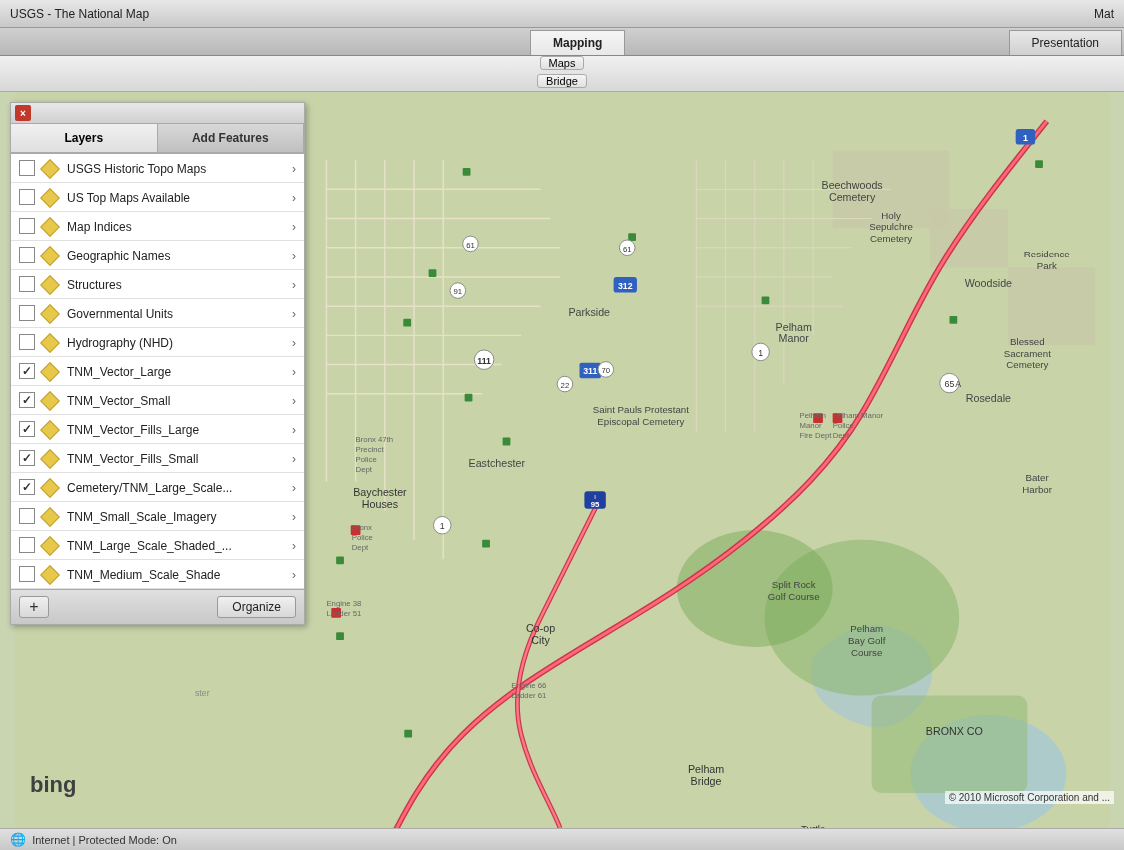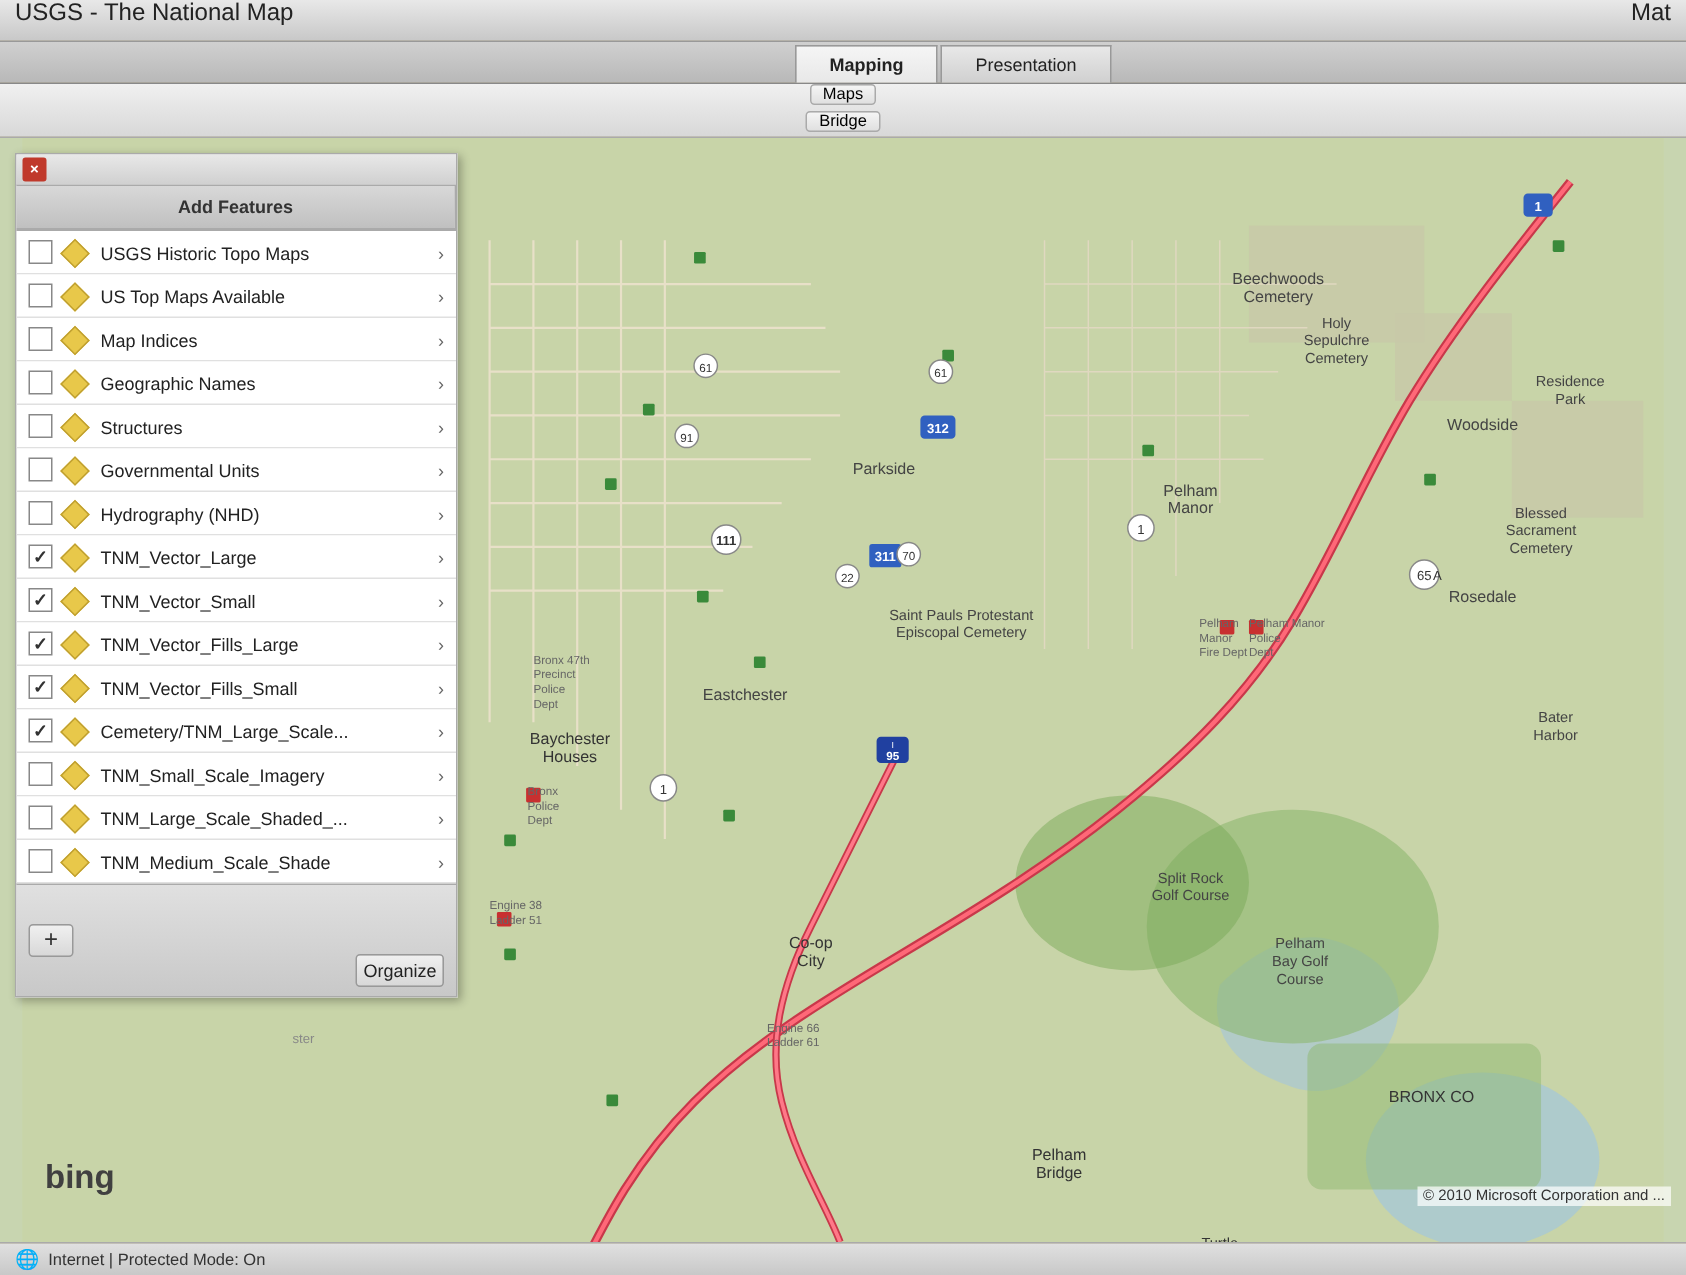--- a/index.html
+++ b/index.html
@@ -4,34 +4,35 @@
   <style>
     * { margin: 0; padding: 0; box-sizing: border-box; }
     body { width: 1124px; height: 850px; overflow: hidden; font-family: 'Segoe UI', Arial, sans-serif; font-size: 12px; background: #d4c9a8; }
 
     
     #titlebar {
       height: 28px;
       background: linear-gradient(to bottom, #e8e8e8, #c8c8c8);
       border-bottom: 1px solid #999;
       display: flex;
-      align-items: flex-start;
+      align-items: center;
       padding: 0 10px;
-      font-size: 16px;
+      font-size: 12px;
       color: #222;
     }
 
     
     #tabbar {
       height: 28px;
       background: linear-gradient(to bottom, #d0d0d0, #b8b8b8);
       display: flex;
       align-items: flex-end;
       padding: 0 0 0 530px;
       border-bottom: 1px solid #888;
+      justify-content: space-between;
     }
     .tab {
       padding: 5px 22px;
       font-size: 12px;
       cursor: pointer;
       border: 1px solid #999;
       border-bottom: none;
       background: linear-gradient(to bottom, #e8e8e8, #d0d0d0);
       color: #222;
       margin-right: 2px;
@@ -229,28 +230,27 @@
     #add-btn {
       width: 30px; height: 22px;
       background: linear-gradient(to bottom, #f0f0f0, #d8d8d8);
       border: 1px solid #999;
       border-radius: 3px;
       cursor: pointer;
       display: flex; align-items: center; justify-content: center;
       font-size: 16px; color: #333;
     }
     #organize-btn {
-      padding: 3px 4px;
+      padding: 3px 14px;
       background: linear-gradient(to bottom, #f0f0f0, #d8d8d8);
       border: 1px solid #999;
       border-radius: 3px;
       cursor: pointer;
       font-size: 12px;
       color: #222;
-      margin-top: 40px;
     }
 
     
     #statusbar {
       position: absolute;
       bottom: 0;
       left: 0;
       width: 1124px;
       height: 22px;
       background: linear-gradient(to bottom, #e0e0e0, #c8c8c8);
@@ -534,20 +534,21 @@
     </svg>
   </div>
 
   <div id="sidebar">
 
     <div id="sidebar-header">
       <div id="sidebar-close">×</div>
     </div>
 
     <div id="sidebar-tabs">
+      <div class="sidebar-tab active">Layers</div>
       <div class="sidebar-tab">Add Features</div>
     </div>
 
     <div id="layers-list">
     <div class="layer-item">
           <div class="layer-checkbox"></div>
           <div class="layer-diamond"></div>
           <span class="layer-name">USGS Historic Topo Maps</span>
           <span class="layer-arrow">›</span>
         </div>

